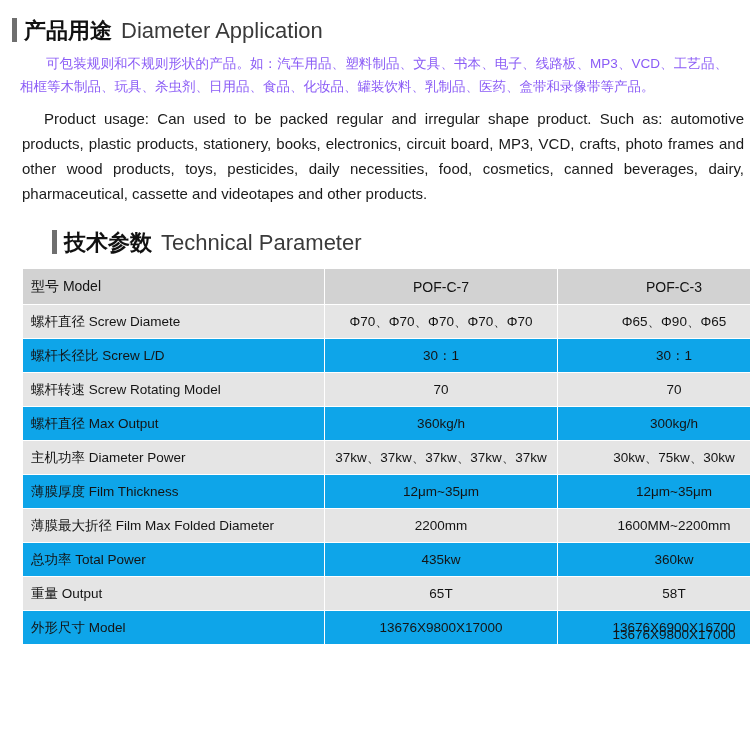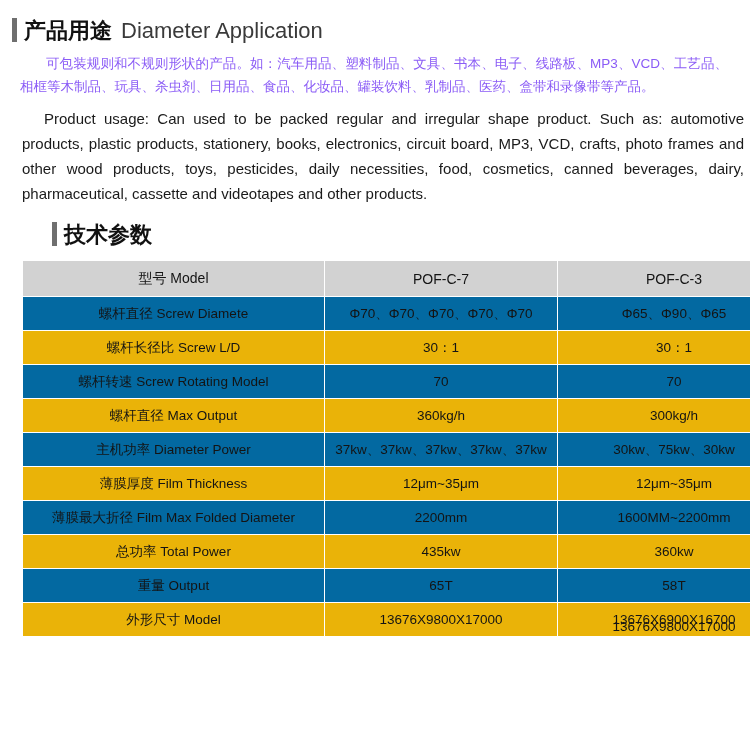--- a/index.html
+++ b/index.html
@@ -84,29 +84,29 @@
     padding: 0 8px;
     height: 33px;
     font-size: 13.5px;
     color: #141414;
     vertical-align: middle;
     overflow: hidden;
     white-space: nowrap;
   }
   td.c-label {
     width: 285px;
-    text-align: center;
+    text-align: left;
     padding-left: 14px;
   }
   td.c-val {
     width: 216px;
     text-align: center;
   }
-  tr.row-a td { background: #eab308; }
-  tr.row-b td { background: #0369a1; }
+  tr.row-a td { background: #0ea5e9; }
+  tr.row-b td { background: #e5e5e5; }
   tr.row-head td {
     background: #d2d2d2;
     font-size: 14px;
     height: 35px;
   }
   .cell-stack {
     position: relative;
     display: inline-block;
     line-height: 15px;
   }
@@ -126,23 +126,24 @@
 
   <div class="section-head">
     <span class="head-marker"></span>
     <span class="head-cn">产品用途</span>
     <span class="head-en">Diameter Application</span>
   </div>
 
   <p class="para-cn">可包装规则和不规则形状的产品。如：汽车用品、塑料制品、文具、书本、电子、线路板、MP3、VCD、工艺品、相框等木制品、玩具、杀虫剂、日用品、食品、化妆品、罐装饮料、乳制品、医药、盒带和录像带等产品。</p>
   <p class="para-en">Product usage: Can used to be packed regular and irregular shape product. Such as: automotive products, plastic products, stationery, books, electronics, circuit board, MP3, VCD, crafts, photo frames and other wood products, toys, pesticides, daily necessities, food, cosmetics, canned beverages, dairy, pharmaceutical, cassette and videotapes and other products.</p>
 
-  <div class="section-head" style="margin-top:12px;padding-left:40px;">
+  <div class="section-head" style="margin-top:20px;padding-left:40px;">
     <span class="head-marker"></span>
     <span class="head-cn">技术参数</span>
+    <span class="head-en">Technical Parameter</span>
   </div>
 
   <div class="table-wrap">
     <table class="spec">
       <tbody>
         <tr class="row-head">
           <td class="c-label">型号 Model</td>
           <td class="c-val">POF-C-7</td>
           <td class="c-val">POF-C-3</td>
         </tr>

